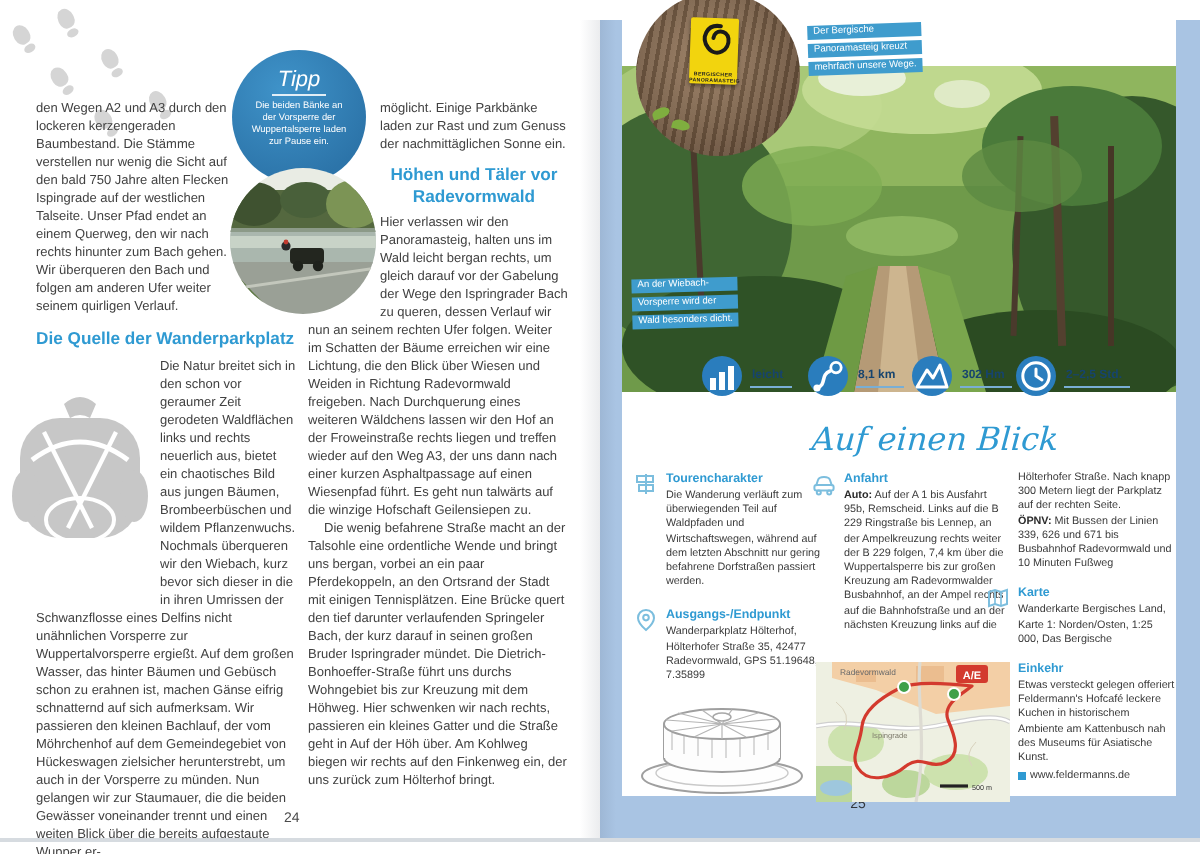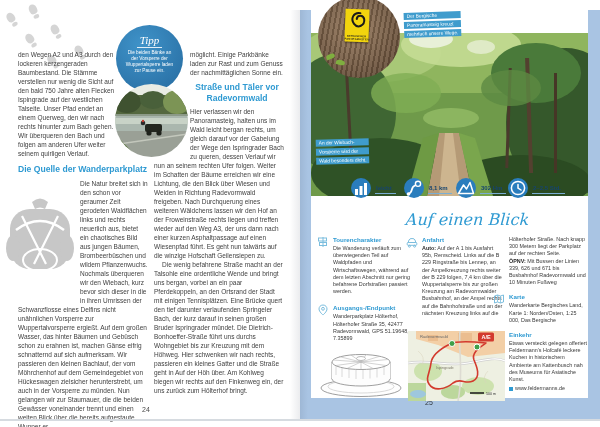--- a/index.html
+++ b/index.html
@@ -19,21 +19,21 @@
   .bp-float{float:left;width:56px;height:90px;margin:36px 6px 0 0;}
   .lp-col2{left:154px;top:50px;width:130px;}
   .circle-float{float:left;width:33px;height:107px;margin-right:3px;}
   .lp-h2{color:#2f9ad2;font-size:8.6px;font-weight:bold;line-height:10.5px;text-align:center;margin:5px 0 4px;}
   .indent{text-indent:8px;}
   .pagenum-left{left:142px;top:406px;font-size:7px;color:#4a4a4a;}
 
   .tip-circle{left:116px;top:25px;width:67px;height:67px;border-radius:50%;
     background:radial-gradient(circle at 38% 30%, #3f93c9, #2c74a9 75%);
     color:#fff;text-align:center;z-index:2;}
-  .tip-title{font-family:Liberation Serif, serif;font-style:italic;font-size:11px;margin-top:9px;
+  .tip-title{font-family:Liberation Sans, sans-serif;font-style:italic;font-size:11px;margin-top:9px;
     border-bottom:.8px solid rgba(255,255,255,.85);display:inline-block;padding:0 3px 1px;}
   .tip-text{font-size:4.7px;line-height:6px;padding:2px 9px 0;}
 
   .lake-circle{left:115px;top:84px;width:73px;height:73px;border-radius:50%;overflow:hidden;z-index:3;}
 
   .backpack{left:4px;top:196px;z-index:0;}
 
   
   .rp-bg{left:300px;top:10px;width:300px;height:410px;background:#a9c4e3;}
   .rp-inner{left:311px;top:10px;width:277px;height:388px;background:#ffffff;}
@@ -136,21 +136,21 @@
       <circle cx="44" cy="49" r="2.6" fill="#1f221c"></circle>
       <circle cx="28" cy="39" r="2.3" fill="#2a2a2a"></circle>
       <circle cx="28" cy="37" r="1.2" fill="#c23b2f"></circle>
     </svg>
   </div>
 
   <div class="abs lp-col2 lp-body">
     <span class="circle-float"></span>
     <p style="margin:0">möglicht. Einige Parkbänke laden zur Rast und zum Genuss der nachmittäglichen Sonne ein.</p>
     <h3 class="lp-h2">
-        <span style="display:block">Straße und Täler vor</span>
+        <span style="display:block">Höhen und Täler vor</span>
         <span style="display:block">Radevormwald</span>
       </h3>
     <p style="margin:0">Hier verlassen wir den Panoramasteig, halten uns im Wald leicht bergan rechts, um gleich darauf vor der Gabelung der Wege den Ispringrader Bach zu queren, dessen Verlauf wir nun an seinem rechten Ufer folgen. Weiter im Schatten der Bäume erreichen wir eine Lichtung, die den Blick über Wiesen und Weiden in Richtung Radevormwald freigeben. Nach Durchquerung eines weiteren Wäldchens lassen wir den Hof an der Froweinstraße rechts liegen und treffen wieder auf den Weg A3, der uns dann nach einer kurzen Asphaltpassage auf einen Wiesenpfad führt. Es geht nun talwärts auf die winzige Hofschaft Geilensiepen zu.</p>
     <p class="indent" style="margin:0">Die wenig befahrene Straße macht an der Talsohle eine ordentliche Wende und bringt uns bergan, vorbei an ein paar Pferdekoppeln, an den Ortsrand der Stadt mit einigen Tennisplätzen. Eine Brücke quert den tief darunter verlaufenden Springeler Bach, der kurz darauf in seinen großen Bruder Ispringrader mündet. Die Dietrich-Bonhoeffer-Straße führt uns durchs Wohngebiet bis zur Kreuzung mit dem Höhweg. Hier schwenken wir nach rechts, passieren ein kleines Gatter und die Straße geht in Auf der Höh über. Am Kohlweg biegen wir rechts auf den Finkenweg ein, der uns zurück zum Hölterhof bringt.</p>
   </div>
 
   <div class="abs pagenum-left">24</div>
 
   <div class="abs rp-bg"></div>
   <div class="abs rp-inner"></div>

